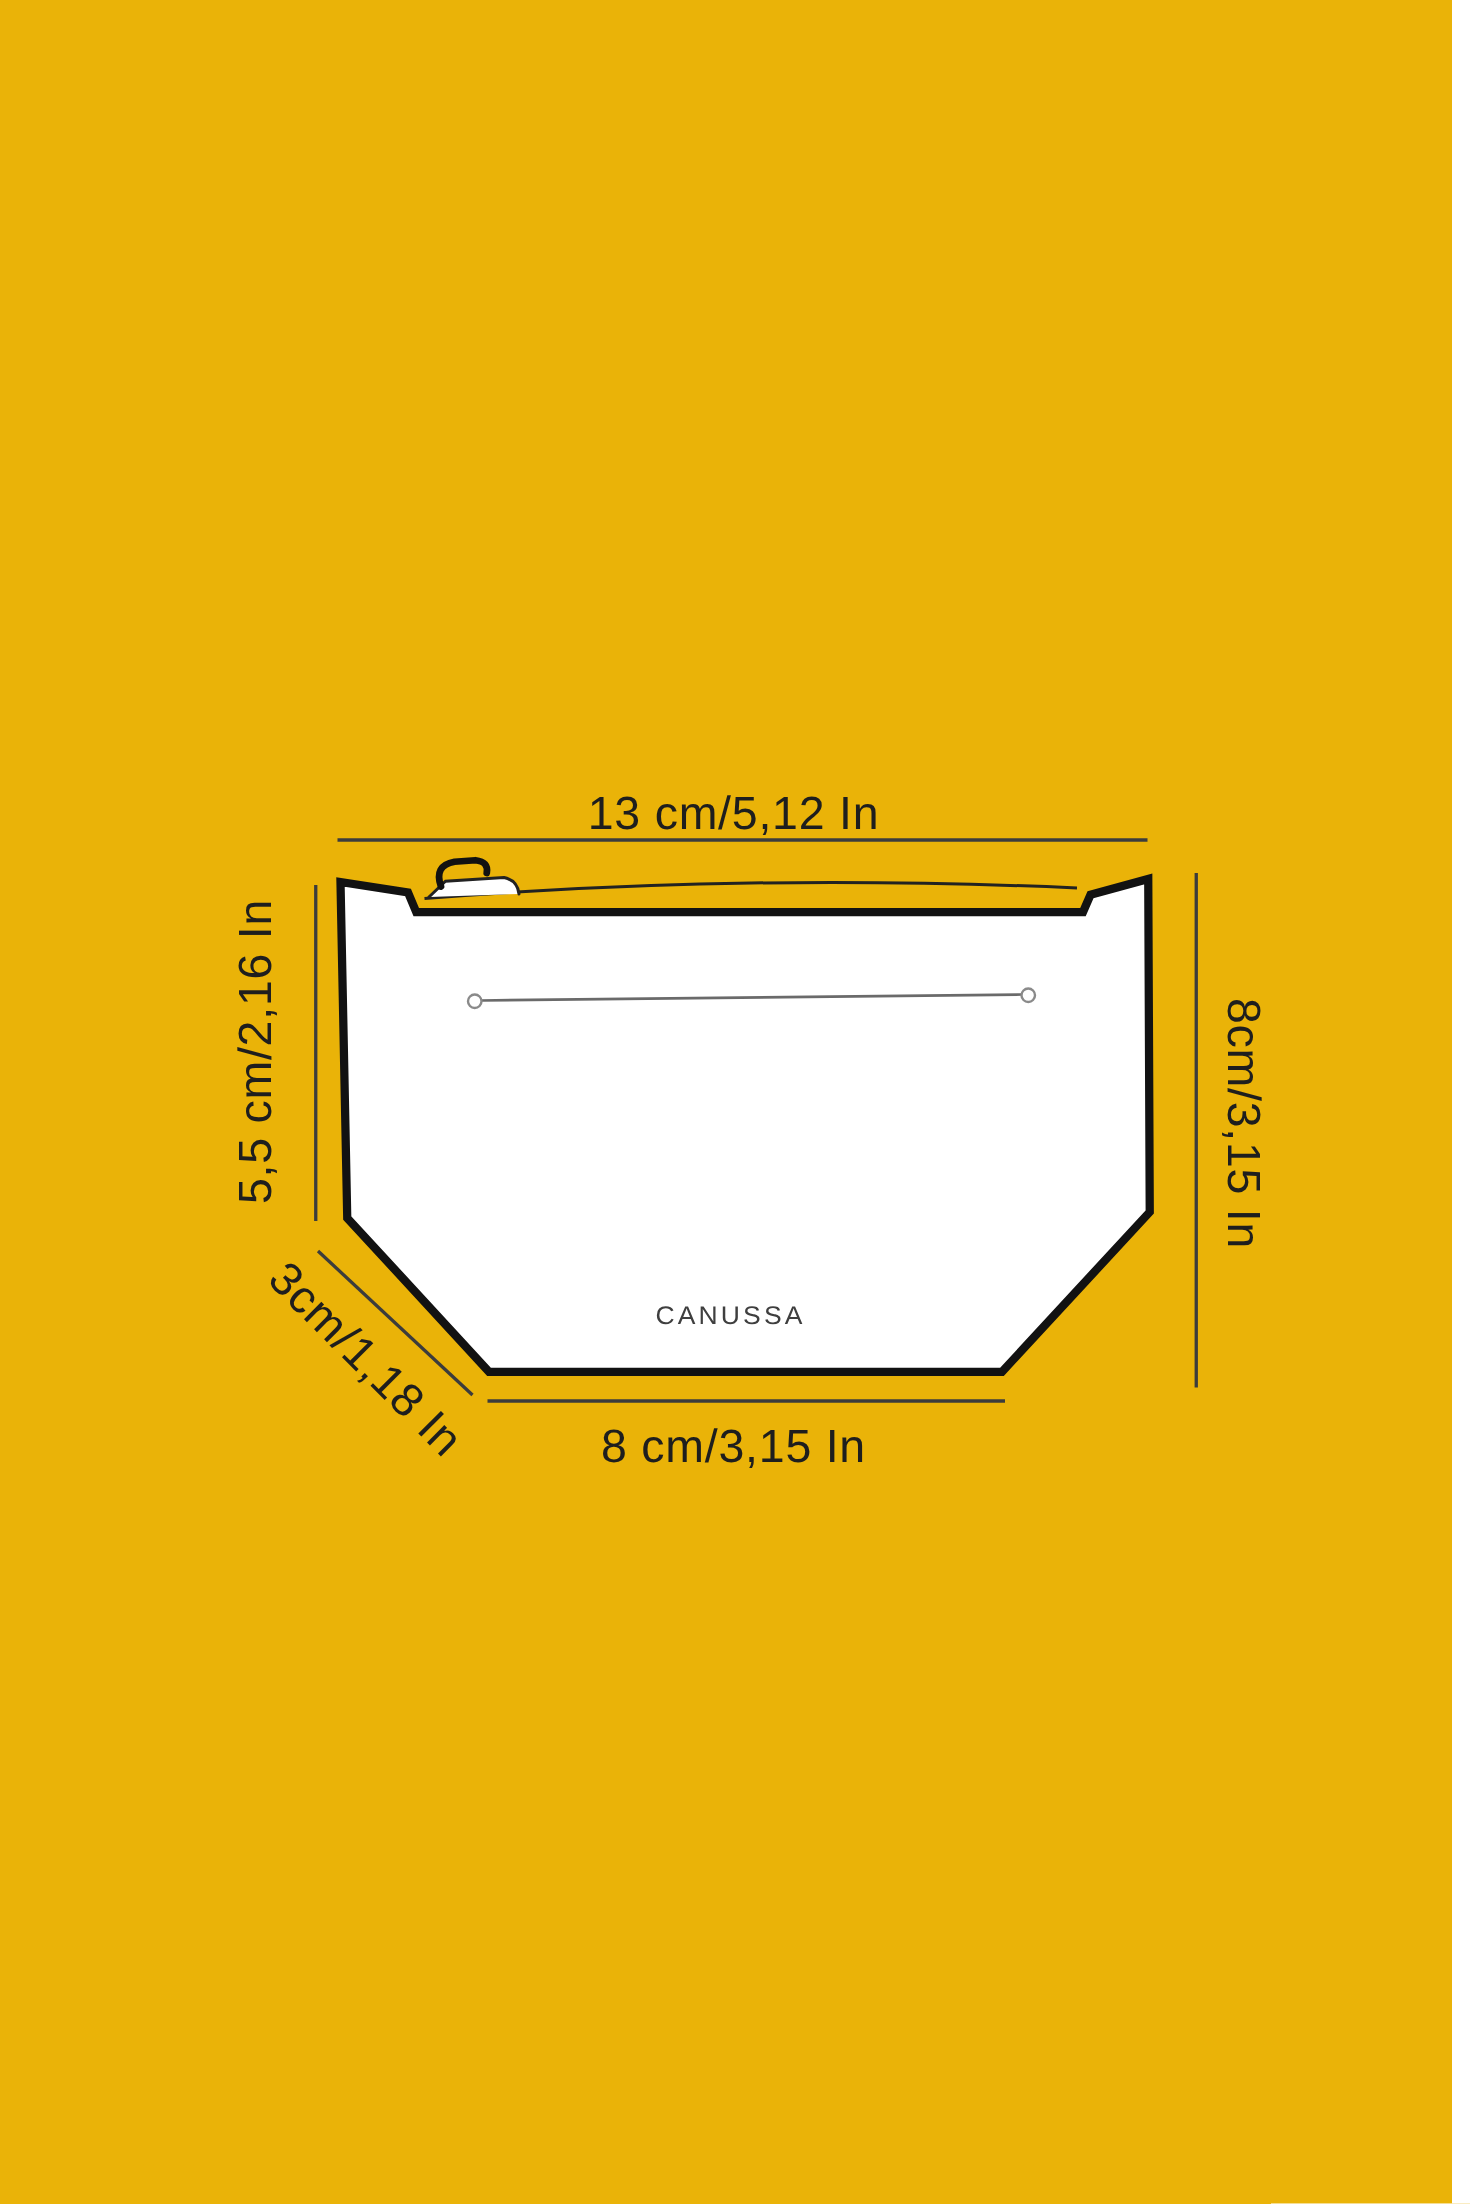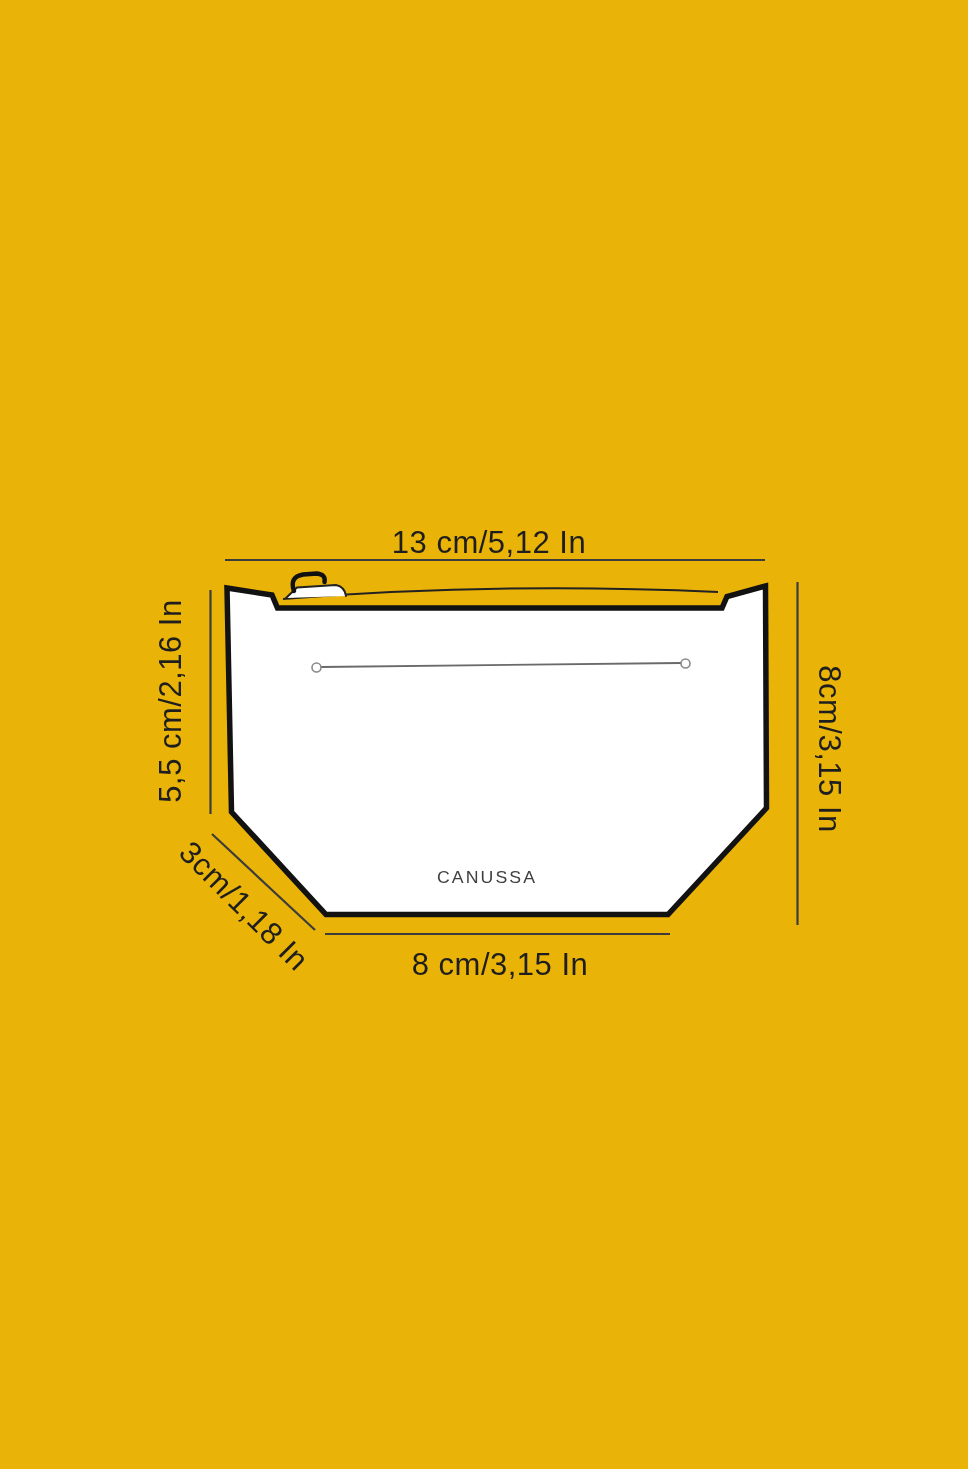--- a/index.html
+++ b/index.html
@@ -24,21 +24,21 @@
   }
   .dim-label {
     position: absolute;
     font-size: 31px;
     line-height: 1;
     color: #1e1e1e;
     white-space: nowrap;
     letter-spacing: 0.5px;
   }
   .dim-label.top    { left: 489px; top: 542px; transform: translate(-50%,-50%); }
-  .dim-label.bottom { left: 500px; top: 964px; transform: translate(-50%,-50%); }
+  .dim-label.bottom { left: 489px; top: 964px; transform: translate(-50%,-50%); }
   .dim-label.left   { left: 170px; top: 701px; transform: translate(-50%,-50%) rotate(-90deg); }
   .dim-label.right  { left: 829px; top: 749px; transform: translate(-50%,-50%) rotate(90deg); }
   .dim-label.diag   { left: 244px; top: 906px; transform: translate(-50%,-50%) rotate(45deg); }
   .brand {
     position: absolute;
     left: 487px; top: 877px;
     transform: translate(-50%,-50%) scaleX(1.04);
     font-size: 17px;
     line-height: 1;
     letter-spacing: 2px;

